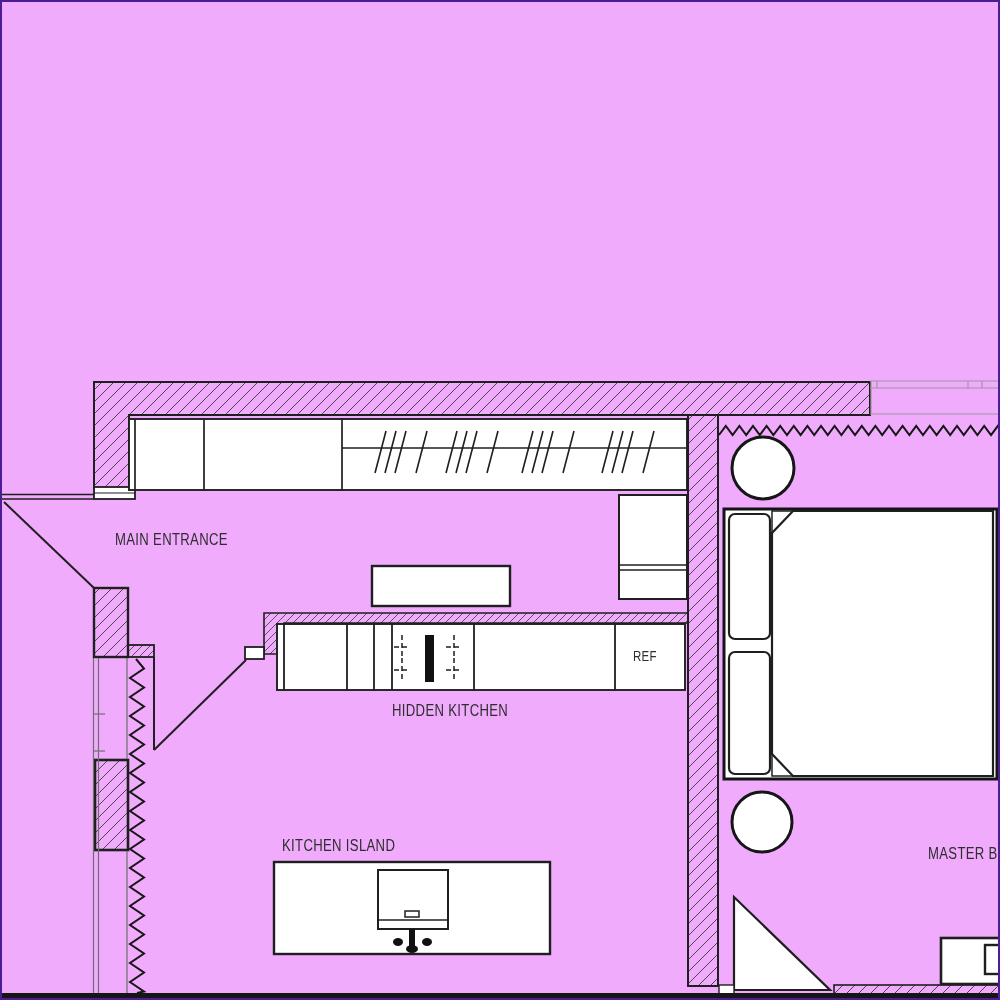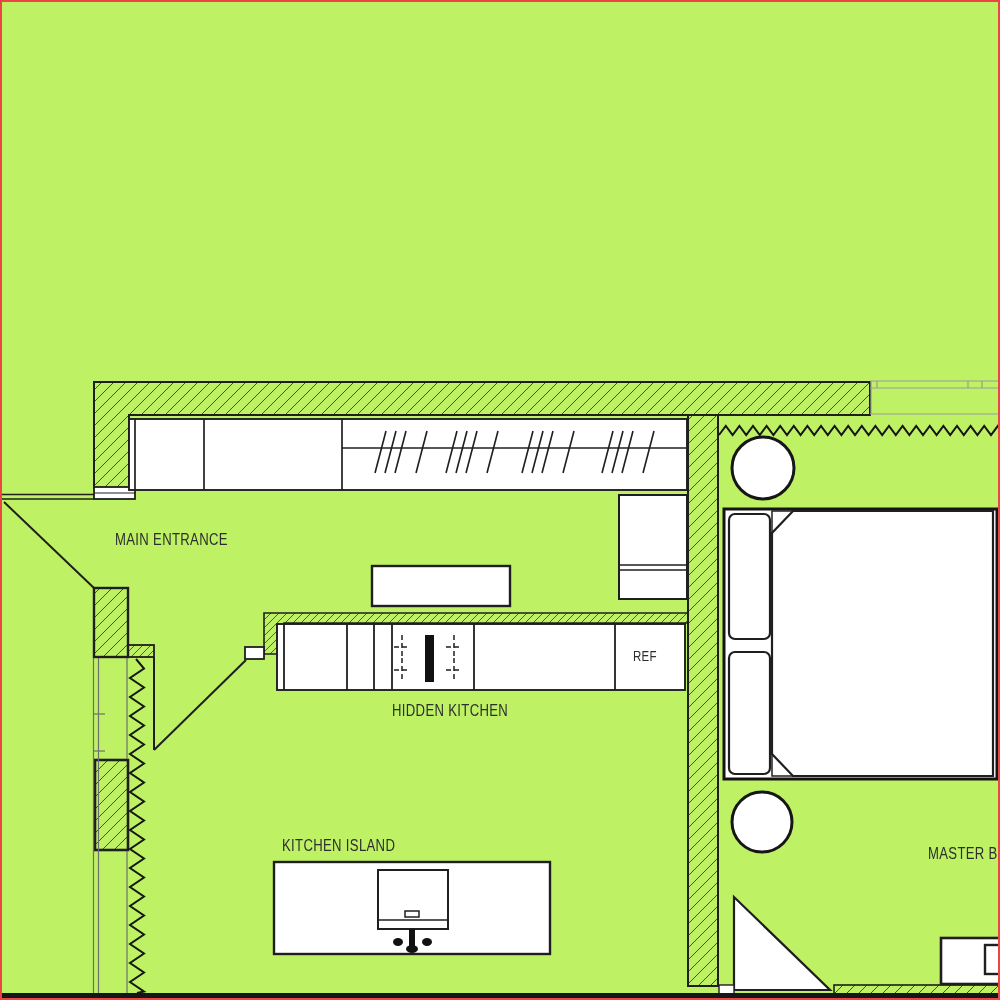--- a/index.html
+++ b/index.html
@@ -1,18 +1,18 @@
 <!DOCTYPE html>
 <html><head>
 <meta charset="utf-8">
 <style>
   html,body{margin:0;padding:0;background:#ffffff;}
   #plan{
     position:relative;width:1000px;height:1000px;overflow:hidden;
-    background:#bef264;border:2px solid #ef4444;box-sizing:border-box;
+    background:#f0abfc;border:2px solid #4c1d95;box-sizing:border-box;
     font-family:"Liberation Sans",sans-serif;
   }
   #linework{position:absolute;left:0;top:0;}
   .plan-label{
     position:absolute;color:#2e2e2e;font-size:16px;letter-spacing:.4px;
     transform:scaleX(.82);transform-origin:left top;white-space:nowrap;
     font-family:"Liberation Sans",sans-serif;
   }
   .plan-label.small{font-size:14px;}
 </style>

